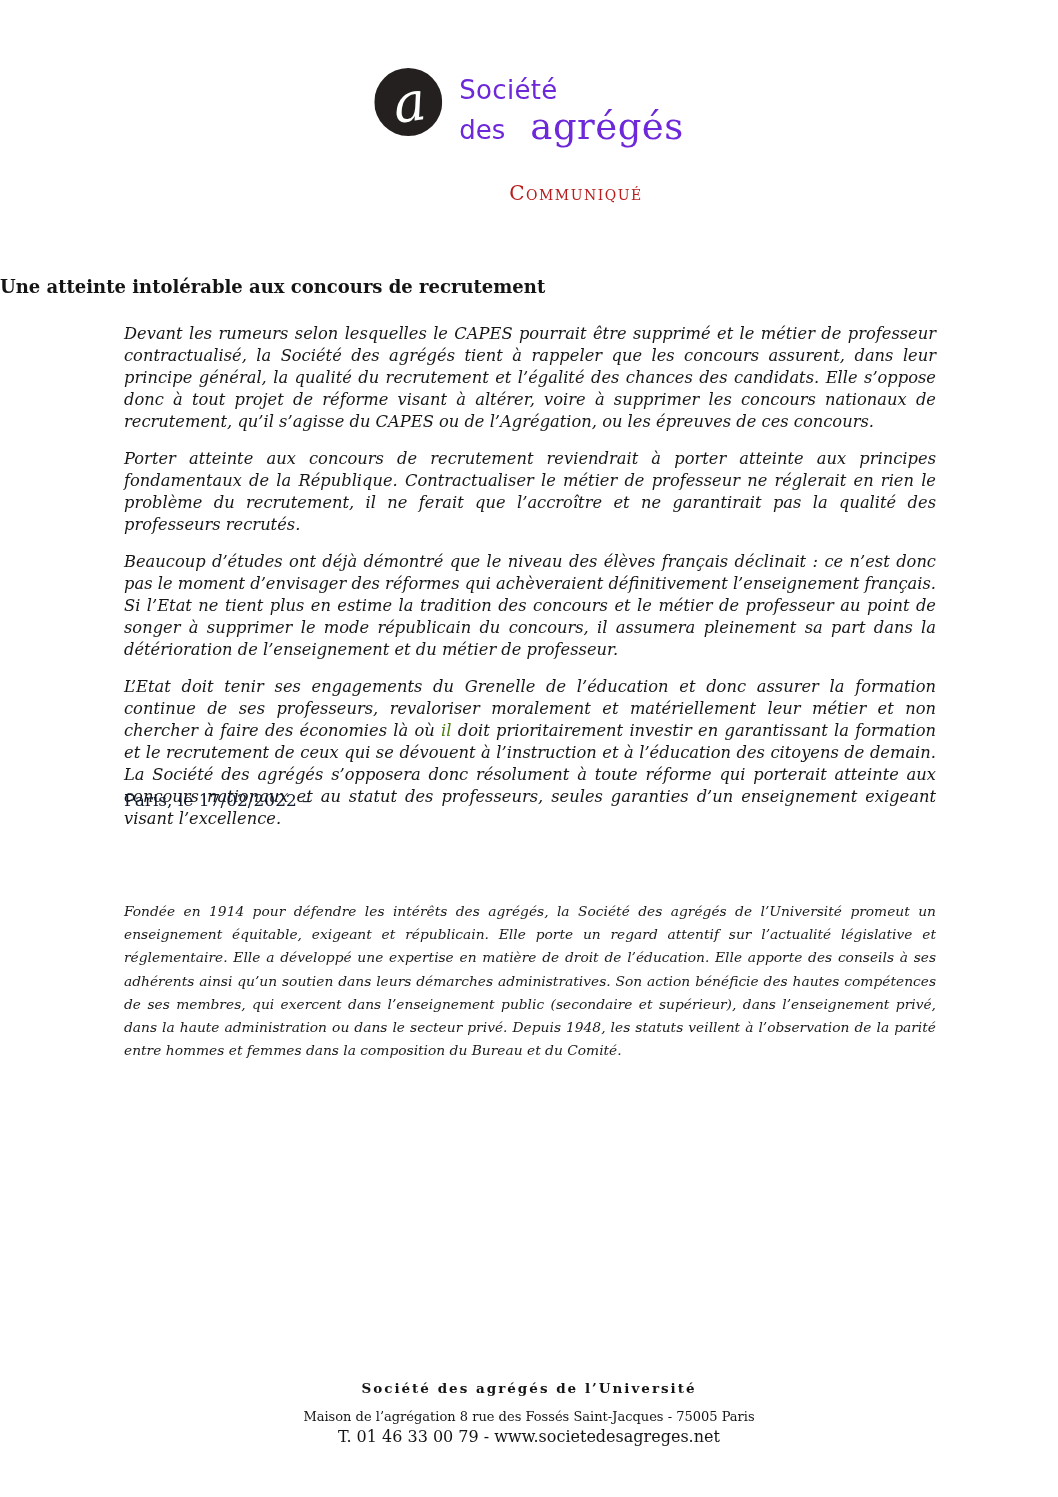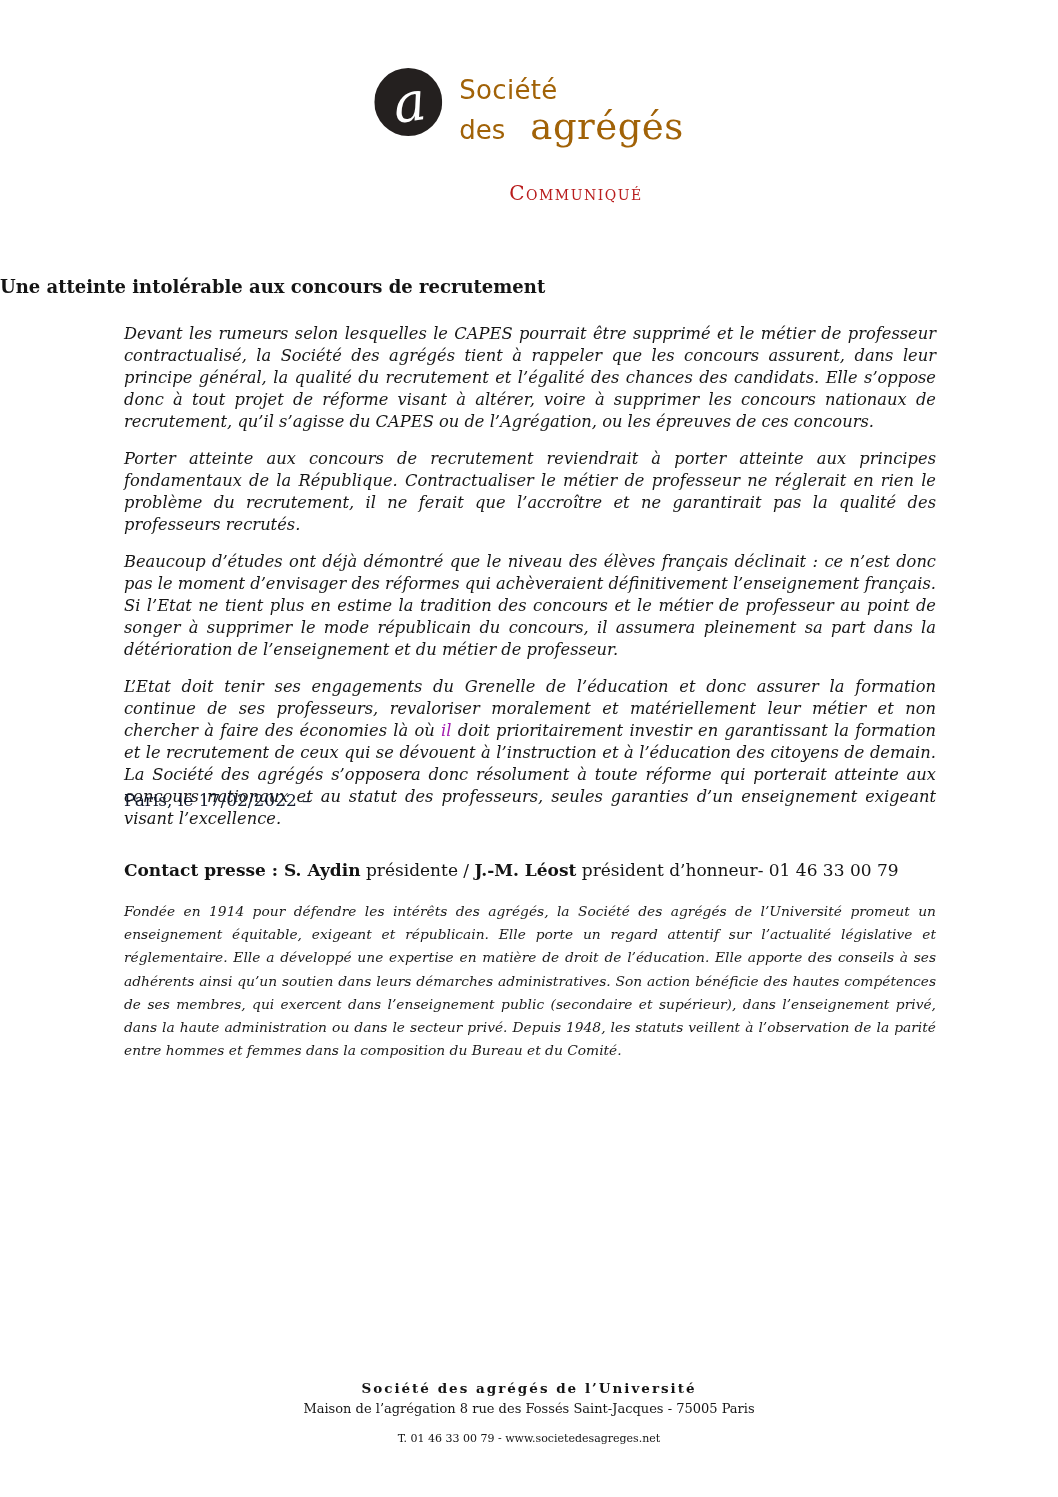--- a/index.html
+++ b/index.html
@@ -14,21 +14,21 @@
   .page { position:absolute; inset:0; background:#ffffff; }
 
   
   .logo {
     position:absolute; top:68px; left:50%; transform:translateX(-50%);
     display:flex; align-items:flex-start; gap:17px;
   }
   .logo-mark { width:68px; height:68px; flex:0 0 auto; }
   .logo-text {
     font-family:"DejaVu Sans", sans-serif;
-    color:#a16207; line-height:1; padding-top:9px; white-space:nowrap;
+    color:#6d28d9; line-height:1; padding-top:9px; white-space:nowrap;
   }
   .logo-line1 { font-size:26px; letter-spacing:0.3px; }
   .logo-line2 { margin-top:5px; display:flex; align-items:baseline; gap:25px; }
   .logo-line2 .des { font-size:26px; }
   .logo-line2 .agreges { font-family:"DejaVu Serif", serif; font-size:37px; letter-spacing:0.5px; }
 
   
   .kicker {
     position:absolute; top:181px; left:13px; width:100%;
     text-align:center;
@@ -42,21 +42,21 @@
     text-align:left; font-weight:bold; font-size:18px; color:#141414;
   }
 
   
   .body-text {
     position:absolute; top:323px; left:124px; width:812px;
     font-style:italic; font-size:16.3px; line-height:22px;
     text-align:justify; color:#161616;
   }
   .body-text p { margin:0 0 15px 0; }
-  .muted-word { color:#a21caf; }
+  .muted-word { color:#4d7c0f; }
 
   
   .dateline {
     position:absolute; top:790px; left:124px;
     font-size:17px; color:#0f172a;
   }
 
   
   .contact {
     position:absolute; top:860px; left:124px;
@@ -70,22 +70,22 @@
     font-style:italic; font-size:13.8px; line-height:23.2px;
     text-align:justify; color:#1a1a1a;
   }
 
   
   .footer {
     position:absolute; top:1380px; left:0; width:100%;
     text-align:center; color:#141414;
   }
   .footer-org { font-weight:bold; font-size:13.5px; letter-spacing:2px; }
-  .footer-addr { font-size:13px; margin-top:5px; }
-  .footer-tel  { font-size:11px; margin-top:16px; }
+  .footer-addr { font-size:13px; margin-top:13px; }
+  .footer-tel  { font-size:16px; margin-top:3px; }
 </style>
 </head>
 <body>
 
 <div class="page">
 
   <div class="logo">
     <svg class="logo-mark" viewBox="0 0 68 68" aria-hidden="true">
       <circle cx="34" cy="34" r="34" fill="#24201f"></circle>
       <text x="35" y="53" text-anchor="middle" font-family="DejaVu Serif, serif" font-style="italic" font-size="54" fill="#ffffff" transform="rotate(-8 34 34)">a</text>
@@ -105,23 +105,20 @@
 
   <div class="body-text">
     <p>Devant les rumeurs selon lesquelles le CAPES pourrait être supprimé et le métier de professeur contractualisé, la Société des agrégés tient à rappeler que les concours assurent, dans leur principe général, la qualité du recrutement et l’égalité des chances des candidats. Elle s’oppose donc à tout projet de réforme visant à altérer, voire à supprimer les concours nationaux de recrutement, qu’il s’agisse du CAPES ou de l’Agrégation, ou les épreuves de ces concours.</p>
     <p>Porter atteinte aux concours de recrutement reviendrait à porter atteinte aux principes fondamentaux de la République. Contractualiser le métier de professeur ne réglerait en rien le problème du recrutement, il ne ferait que l’accroître et ne garantirait pas la qualité des professeurs recrutés.</p>
     <p>Beaucoup d’études ont déjà démontré que le niveau des élèves français déclinait : ce n’est donc pas le moment d’envisager des réformes qui achèveraient définitivement l’enseignement français. Si l’Etat ne tient plus en estime la tradition des concours et le métier de professeur au point de songer à supprimer le mode républicain du concours, il assumera pleinement sa part dans la détérioration de l’enseignement et du métier de professeur.</p>
     <p><span>L’Etat doit tenir ses engagements du Grenelle de l’éducation et donc assurer la formation continue de ses professeurs, revaloriser moralement et matériellement leur métier et non chercher à faire des économies là où </span><span class="muted-word">il</span><span> doit prioritairement investir en garantissant la formation et le recrutement de ceux qui se dévouent à l’instruction et à l’éducation des citoyens de demain. La Société des agrégés s’opposera donc résolument à toute réforme qui porterait atteinte aux concours nationaux et au statut des professeurs, seules garanties d’un enseignement exigeant visant l’excellence.</span></p>
   </div>
 
   <div class="dateline">Paris, le 17/02/2022 –</div>
 
-  <div class="contact">
-    <span class="b">Contact presse : S. Aydin</span><span> présidente / </span><span class="b">J.-M. Léost</span><span> président d’honneur- 01 46 33 00 79</span>
-  </div>
 
   <div class="about">Fondée en 1914 pour défendre les intérêts des agrégés, la Société des agrégés de l’Université promeut un enseignement équitable, exigeant et républicain. Elle porte un regard attentif sur l’actualité législative et réglementaire. Elle a développé une expertise en matière de droit de l’éducation. Elle apporte des conseils à ses adhérents ainsi qu’un soutien dans leurs démarches administratives. Son action bénéficie des hautes compétences de ses membres, qui exercent dans l’enseignement public (secondaire et supérieur), dans l’enseignement privé, dans la haute administration ou dans le secteur privé. Depuis 1948, les statuts veillent à l’observation de la parité entre hommes et femmes dans la composition du Bureau et du Comité.</div>
 
   <div class="footer">
     <div class="footer-org">Société des agrégés de l’Université</div>
     <div class="footer-addr">Maison de l’agrégation 8 rue des Fossés Saint-Jacques - 75005 Paris</div>
     <div class="footer-tel">T. 01 46 33 00 79 - www.societedesagreges.net</div>
   </div>
 
 </div>

